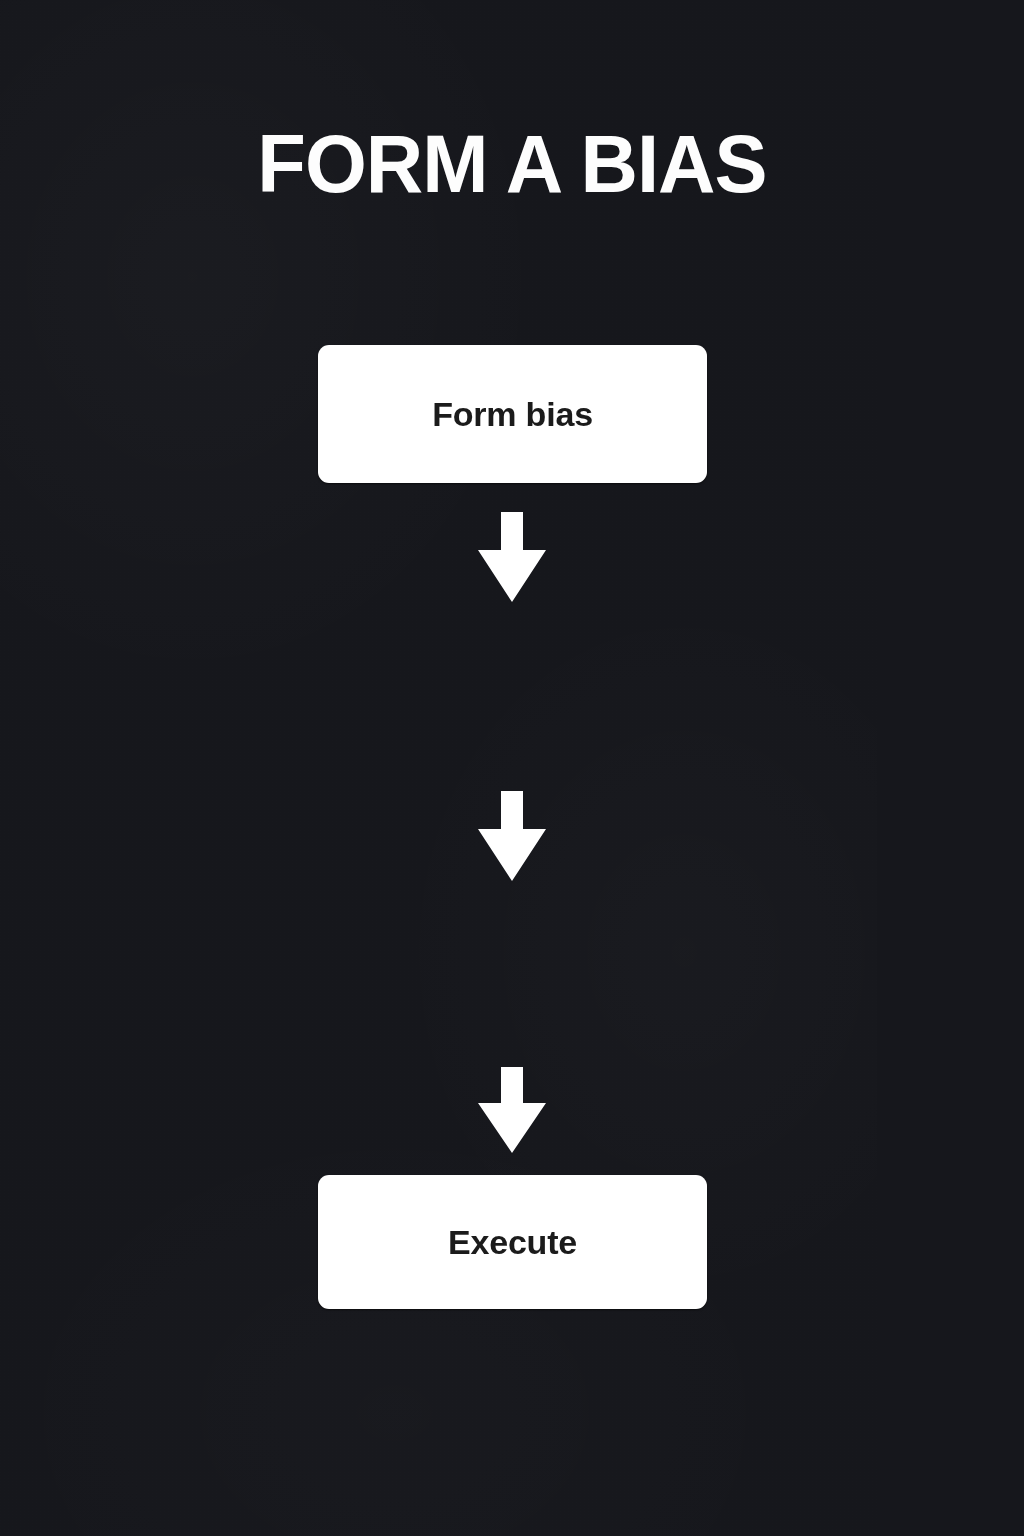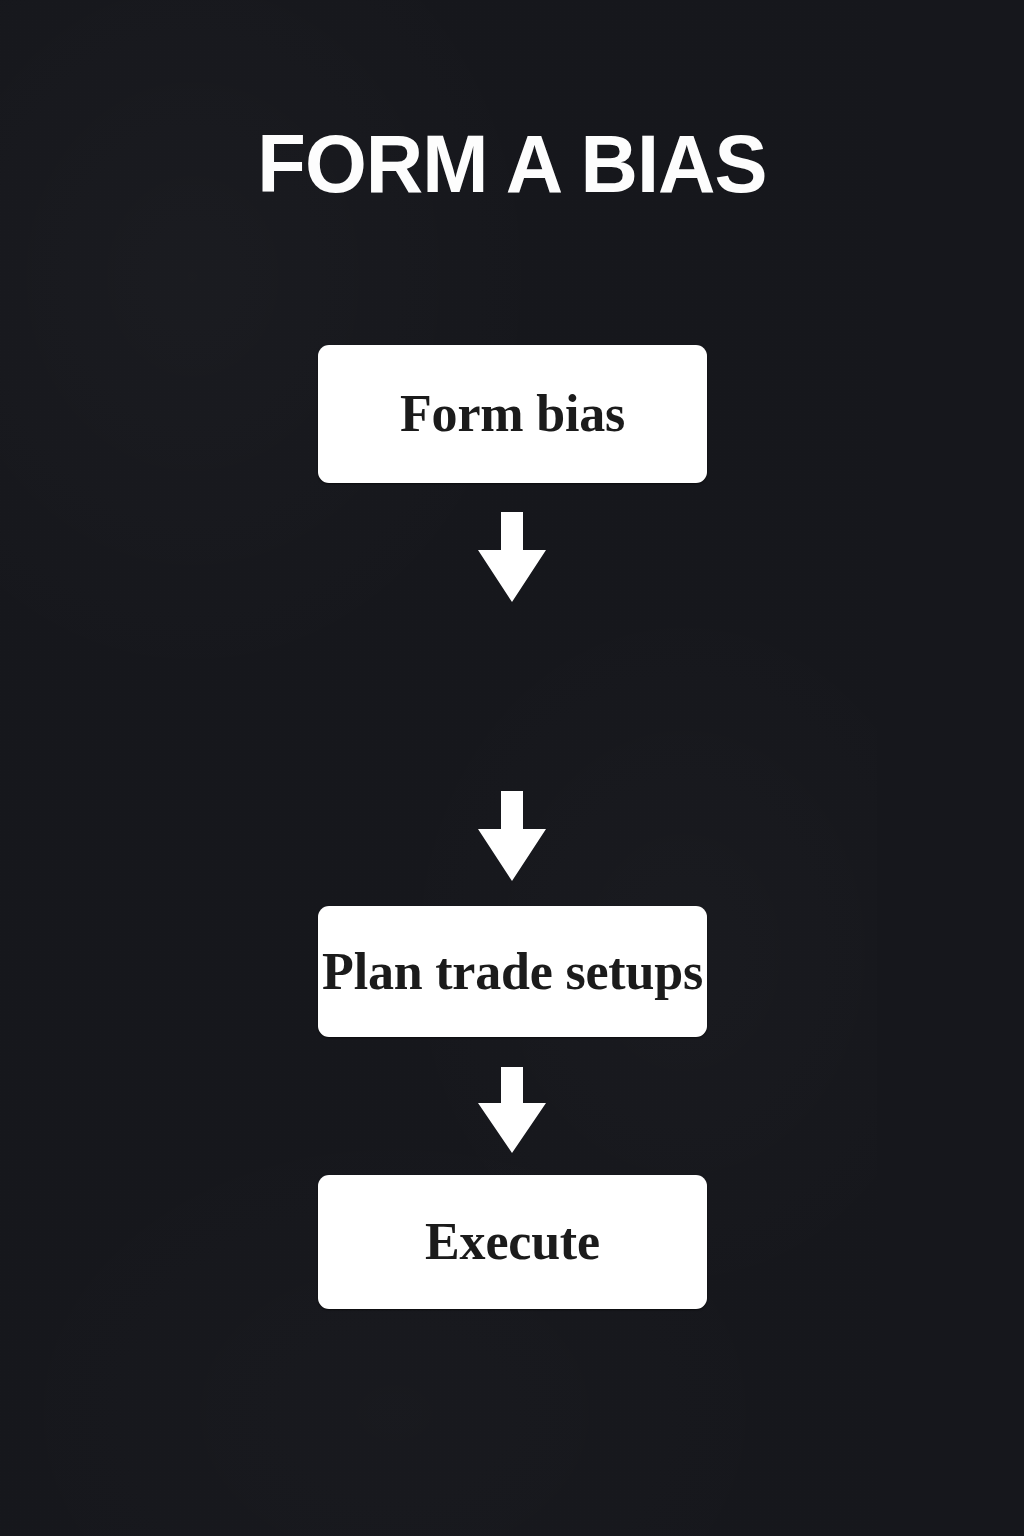--- a/index.html
+++ b/index.html
@@ -62,23 +62,23 @@
     background: #ffffff;
     border-radius: 11px;
     box-sizing: border-box;
     display: flex;
     align-items: center;
     justify-content: center;
     box-shadow: 0 1px 2px rgba(0,0,0,0.55);
   }
   .node .node-label {
     color: #1b1b1b;
-    font-family: Liberation Serif, serif;
+    font-family: Liberation Sans, sans-serif;
     font-weight: bold;
-    font-size: 52px;
+    font-size: 34px;
     line-height: 46px;
     letter-spacing: -0.2px;
     white-space: nowrap;
     text-align: center;
   }
 
   #node-0 { top: 345px; height: 138px; }
   #node-1 { top: 627px; height: 136px; }
   #node-2 { top: 906px; height: 131px; }
   #node-3 { top: 1175px; height: 134px; }
@@ -114,23 +114,20 @@
     </svg>
   </div>
 
 
   <div class="arrow" id="arrow-1">
     <svg viewBox="0 0 68 90" preserveAspectRatio="none" aria-hidden="true">
       <polygon points="23,0 45,0 45,38 68,38 34,90 0,38 23,38" fill="#ffffff"></polygon>
     </svg>
   </div>
 
-  <div class="node" id="node-2">
-    <span class="node-label">Plan trade setups</span>
-  </div>
 
   <div class="arrow" id="arrow-2">
     <svg viewBox="0 0 68 86" preserveAspectRatio="none" aria-hidden="true">
       <polygon points="23,0 45,0 45,36 68,36 34,86 0,36 23,36" fill="#ffffff"></polygon>
     </svg>
   </div>
 
   <div class="node" id="node-3">
     <span class="node-label">Execute</span>
   </div>

